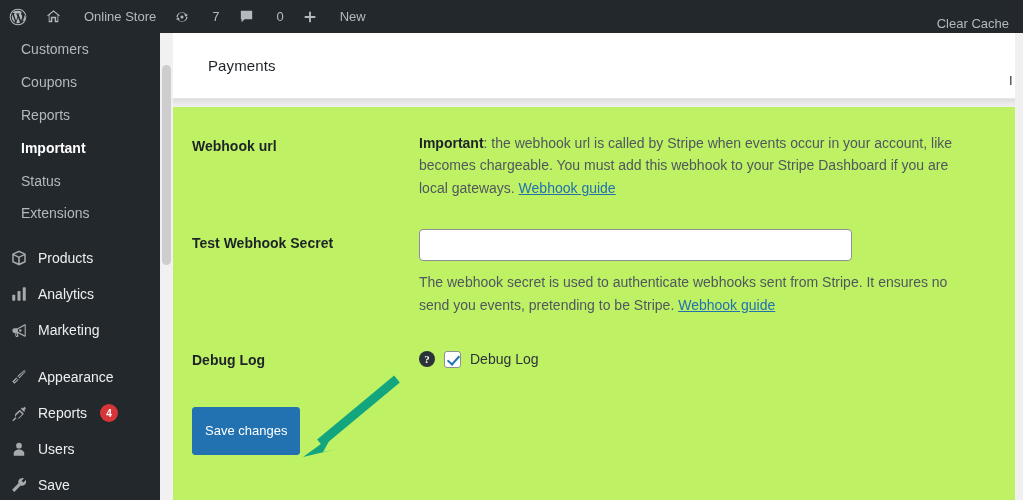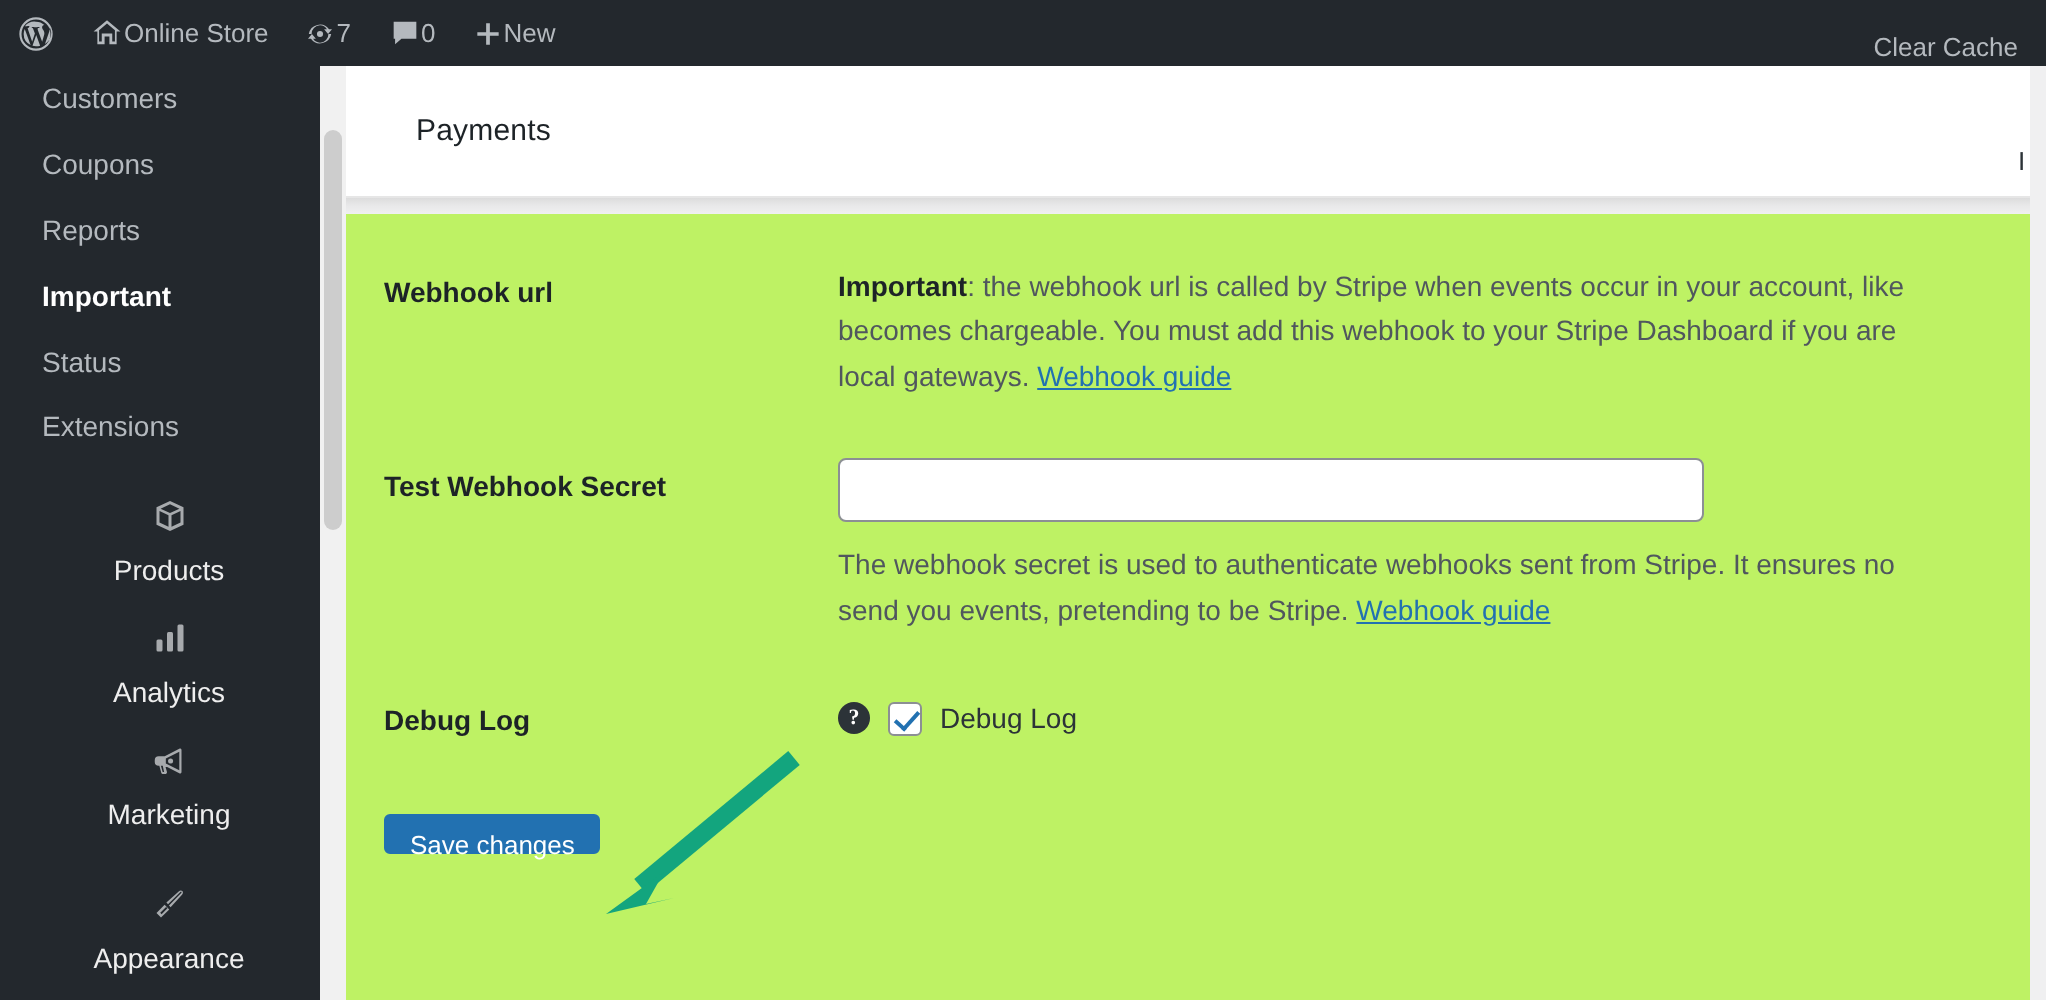--- a/index.html
+++ b/index.html
@@ -19,21 +19,21 @@
     font-size: 13px;
     display: flex;
     align-items: center;
     z-index: 30;
   }
   .ab-item {
     display: flex; align-items: center;
     height: 33px;
     padding: 0 9px;
     color: #b4b9be;
-    gap: 0;
+    gap: 22px;
     cursor: pointer;
     white-space: nowrap;
   }
   .ab-logo { padding-left: 8px; padding-right: 8px; }
   .ab-spacer { flex: 1 1 auto; }
   .ab-right { padding-right: 14px; font-size: 13px; margin-top: 14px; }
   .ab-num { color: #b4b9be; font-size: 13px; }
   .ico { display: inline-block; line-height: 0; }
   .ico svg { display: block; }
 
@@ -58,21 +58,20 @@
 
   .menu-item {
     display: flex;
     align-items: center;
     gap: 9px;
     padding: 8px 0 8px 9px;
     font-size: 14px;
     color: #eee;
     cursor: pointer;
     white-space: nowrap;
-    flex-direction: column;
   }
   .menu-item .micon {
     width: 20px; height: 20px;
     display: flex; align-items: center; justify-content: center;
     color: #a0a5aa;
     flex: 0 0 20px;
   }
   .menu-item .mlabel { flex: 0 0 auto; }
   .menu-sep { height: 11px; }
   .plugin-badge {
@@ -230,21 +229,21 @@
     cursor: pointer;
   }
 
   .submit-wrap { padding: 18px 0 0 27px; }
   .btn-primary {
     background: #2271b1;
     border: 1px solid #2271b1;
     color: #fff;
     font-size: 13px;
     padding: 0 12px;
-    height: 20px;
+    height: 48px;
     line-height: 30px;
     border-radius: 3px;
     cursor: pointer;
     font-family: "Liberation Sans", sans-serif;
   }
 
   
   #annotation {
     position: absolute;
     left: 0; top: 0;

